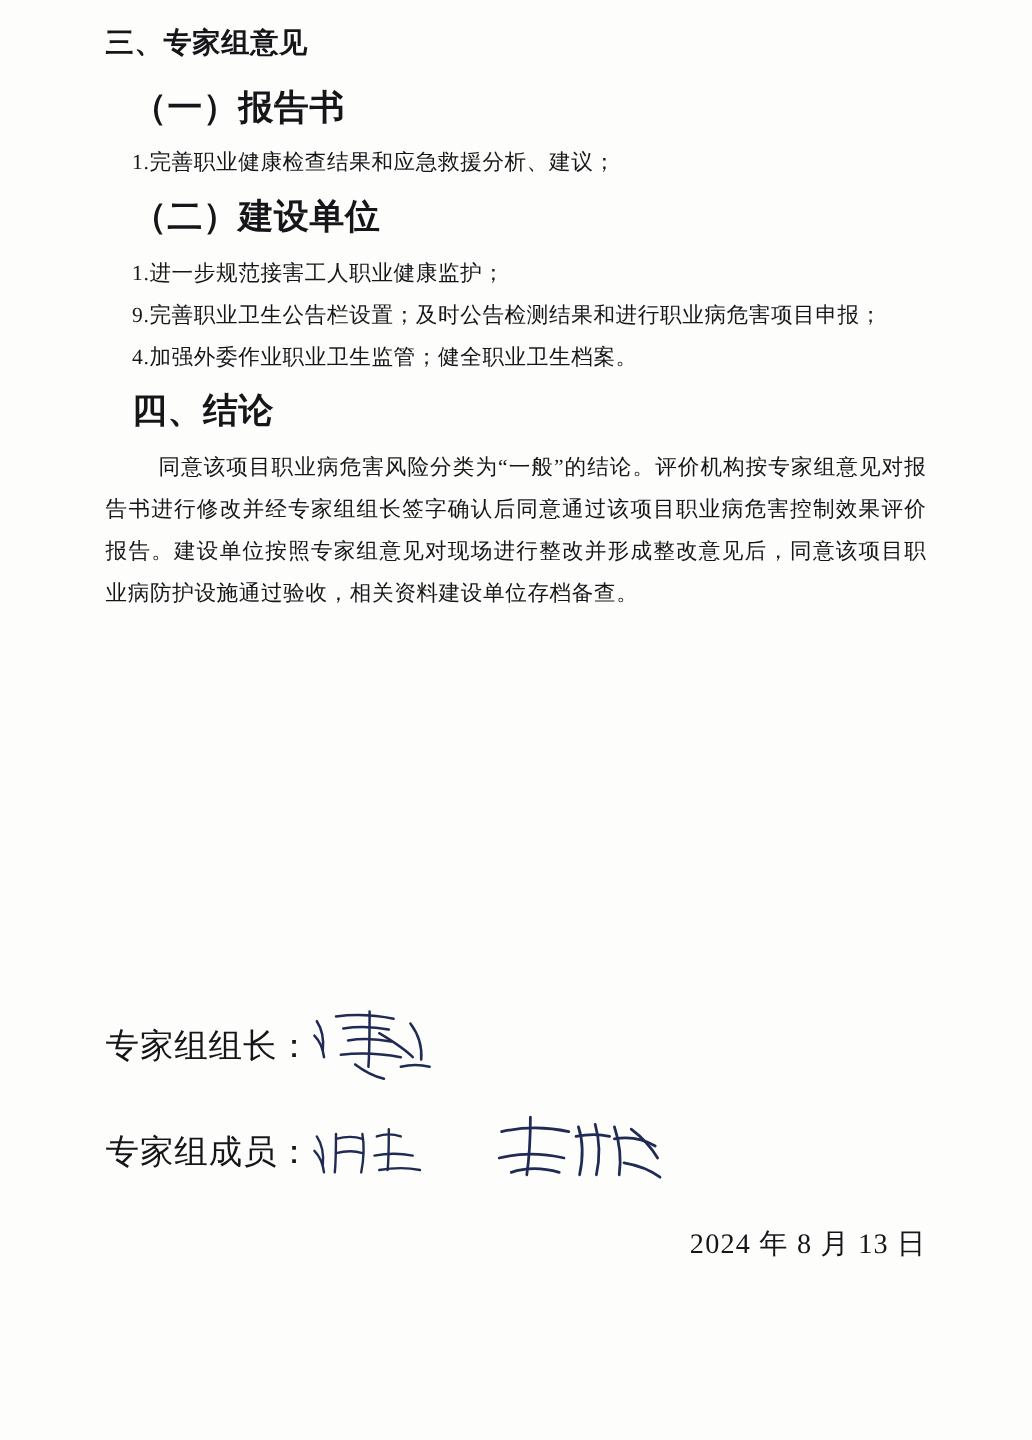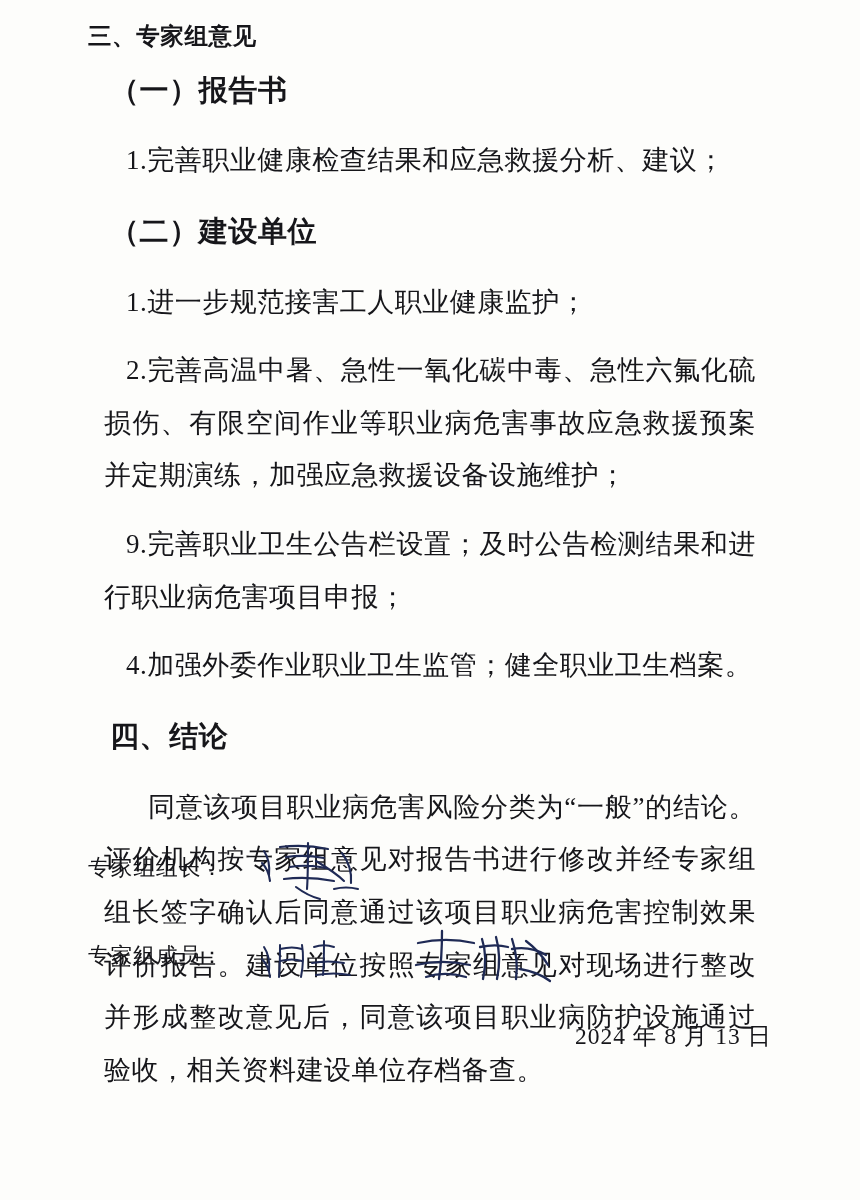--- a/index.html
+++ b/index.html
@@ -39,41 +39,41 @@
   }
   .subheading {
     font-size: 29px;
     line-height: 1.95;
     letter-spacing: 0.6px;
     font-weight: 600;
     margin: 0;
     text-indent: 22px;
   }
   .para {
-    font-size: 27px;
+    font-size: 18px;
     line-height: 1.95;
     letter-spacing: 0.5px;
-    margin: 16px;
+    margin: 0;
     text-indent: 22px;
     text-align: justify;
     text-justify: inter-ideograph;
   }
   .para-indent2 {
     text-indent: 44px;
   }
   .sig-block {
     position: absolute;
     left: 88px;
     top: 845px;
     width: 684px;
   }
   .sig-row {
     position: relative;
     height: 88px;
-    font-size: 22px;
+    font-size: 28px;
     letter-spacing: 0.6px;
   }
   .sig-label {
     position: absolute;
     left: 0;
     top: 8px;
     white-space: nowrap;
   }
   .sig-mark {
     position: absolute;
@@ -100,21 +100,20 @@
 
     <p class="subheading">（一）报告书</p>
 
     <p class="para">1.完善职业健康检查结果和应急救援分析、建议；</p>
 
 
     <p class="subheading">（二）建设单位</p>
 
     <p class="para">1.进一步规范接害工人职业健康监护；</p>
 
-    <p class="para">2.完善高温中暑、急性一氧化碳中毒、急性六氟化硫损伤、有限空间作业等职业病危害事故应急救援预案并定期演练，加强应急救援设备设施维护；</p>
 
     <p class="para">9.完善职业卫生公告栏设置；及时公告检测结果和进行职业病危害项目申报；</p>
 
     <p class="para">4.加强外委作业职业卫生监管；健全职业卫生档案。</p>
 
     <p class="subheading">四、结论</p>
 
     <p class="para para-indent2">同意该项目职业病危害风险分类为“一般”的结论。评价机构按专家组意见对报告书进行修改并经专家组组长签字确认后同意通过该项目职业病危害控制效果评价报告。建设单位按照专家组意见对现场进行整改并形成整改意见后，同意该项目职业病防护设施通过验收，相关资料建设单位存档备查。</p>
 
   </div>

